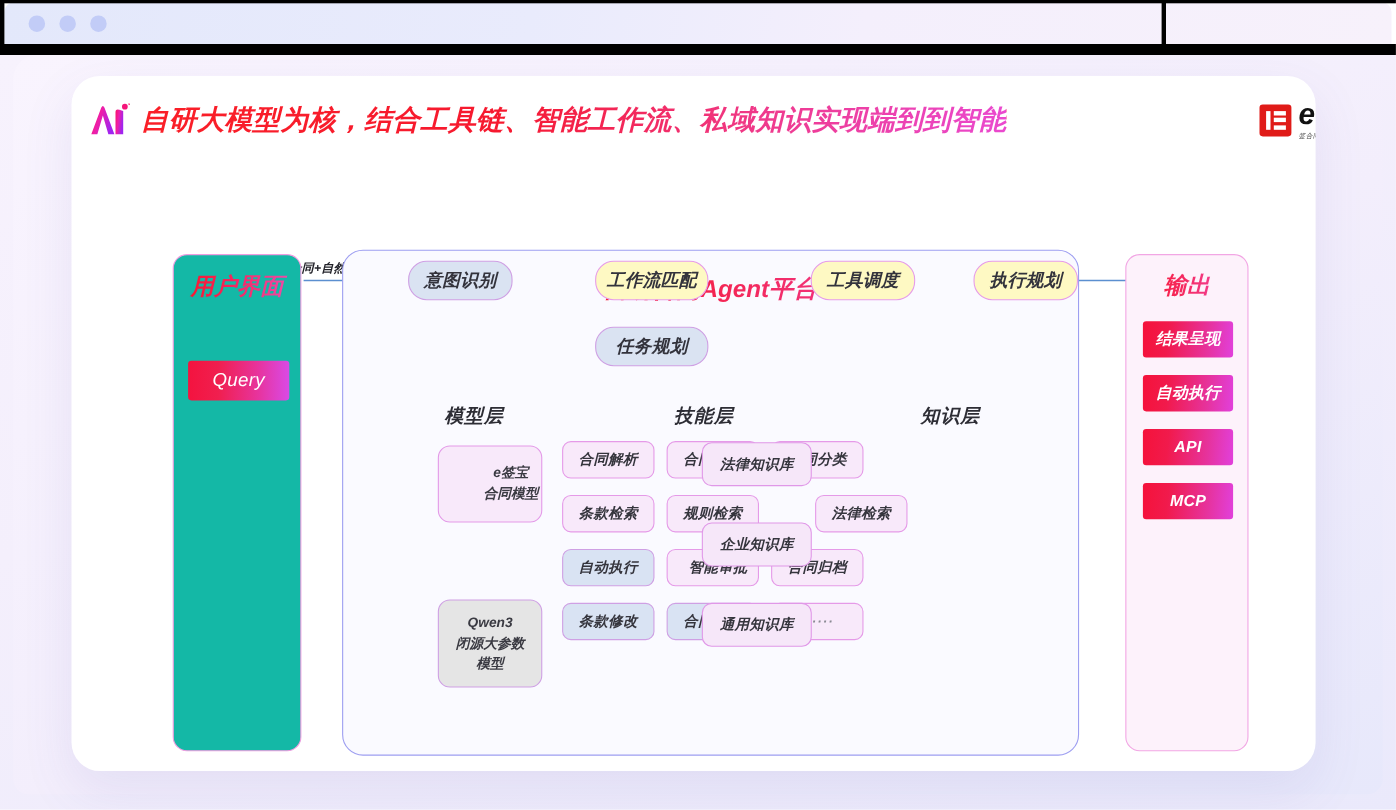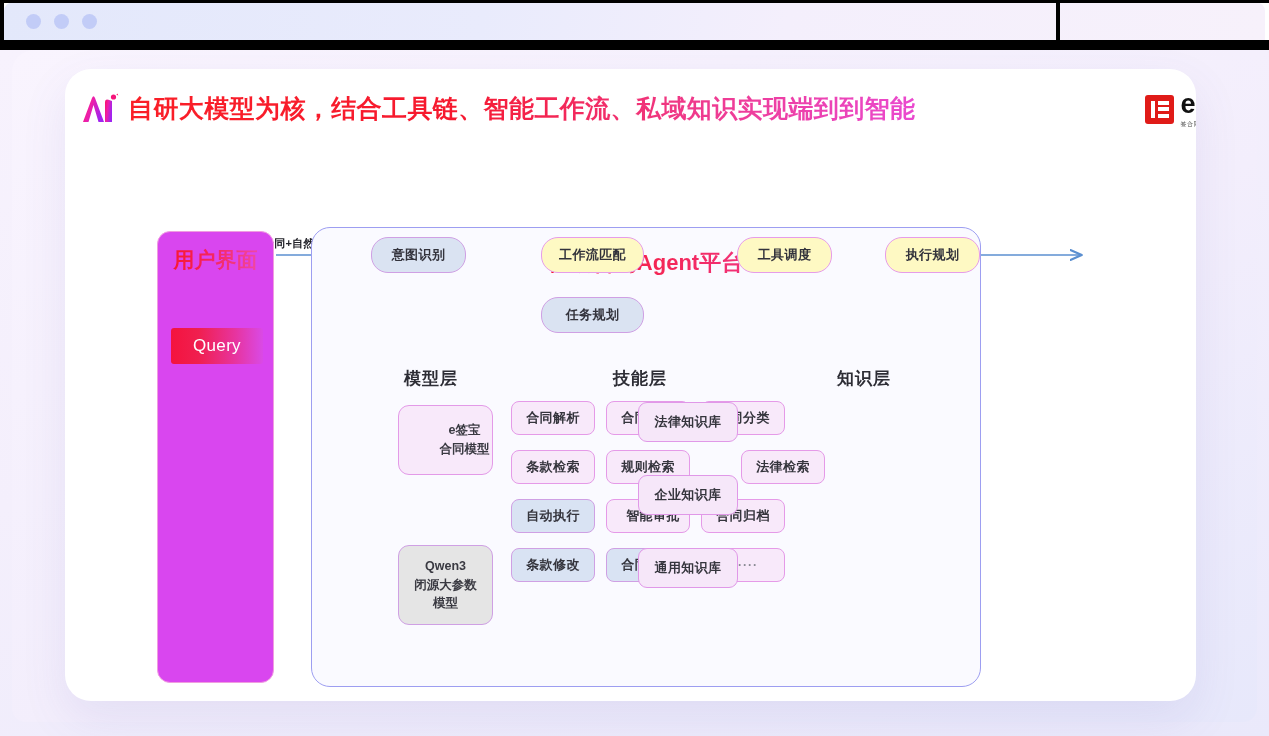--- a/index.html
+++ b/index.html
@@ -9,21 +9,21 @@
     height: 736px;
     overflow: hidden;
     background: #ffffff;
     font-family: "Liberation Sans", "DejaVu Sans", sans-serif;
   }
 
   
   .browser-frame {
     position: absolute;
     left: 0; top: 0;
-    width: 1060px; height: 736px;
+    width: 1060px; height: 736px; font-style: italic;
   }
   .titlebar {
     position: absolute;
     left: 4px; top: 2px;
     width: 1261px; height: 38px;
     background: linear-gradient(100deg, #e3e8fb 0%, #e9ebfc 38%, #f4effc 62%, #f7f1fb 100%);
     border-radius: 9px 9px 0 0;
     display: flex;
     align-items: center;
     padding-left: 22px;
@@ -157,21 +157,21 @@
     width: 1131px; height: 560px;
   }
 
   
   .panel-ui {
     position: absolute;
     left: 92px; top: 90px;
     width: 117px; height: 452px;
     border: 1.6px solid #f09ce0;
     border-radius: 13px;
-    background: #d946ef;
+    background: #14b8a6;
   }
   .panel-ui-title {
     position: absolute;
     left: 0; top: 14px;
     width: 100%;
     text-align: center;
     font-size: 21px;
     font-weight: 700;
     background: linear-gradient(90deg, #fa1320 0%, #f5245b 45%, #ef52b9 100%);
     -webkit-background-clip: text;
@@ -251,21 +251,21 @@
   }
 
   
   .flow-node {
     position: absolute;
     width: 95px; height: 36px;
     border-radius: 17px;
     display: flex;
     align-items: center;
     justify-content: center;
-    font-size: 13px;
+    font-size: 16px;
     font-weight: 700;
     color: #33333c;
     letter-spacing: 0.4px;
   }
   .flow-node.pink { background: #fef9c3; border: 1.3px solid #e69ce9; }
   .flow-node.blue { background: #dae3f2; border: 1.3px solid #cfa0e4; }
 
   
   .col-head {
     position: absolute;
@@ -466,16 +466,23 @@
       <div class="chip pink" style="left:636px; top:358px;">合同归档</div>
 
       <div class="chip blue" style="left:446px; top:407px;">条款修改</div>
       <div class="chip blue" style="left:541px; top:407px;">合同生成</div>
       <div class="chip pink dots" style="left:636px; top:407px;">······</div>
 
       <div class="kb" style="top:334px;">企业知识库</div>
       <div class="kb" style="top:261px;">法律知识库</div>
       <div class="kb" style="top:407px;">通用知识库</div>
 
+      <div class="panel-out">
+        <div class="panel-out-title">输出</div>
+        <div class="out-btn" style="top:60px;">结果呈现</div>
+        <div class="out-btn" style="top:109px;">自动执行</div>
+        <div class="out-btn" style="top:158px;">API</div>
+        <div class="out-btn" style="top:207px;">MCP</div>
+      </div>
 
     </div>
   </div>
 </div>
 
 </body></html>

